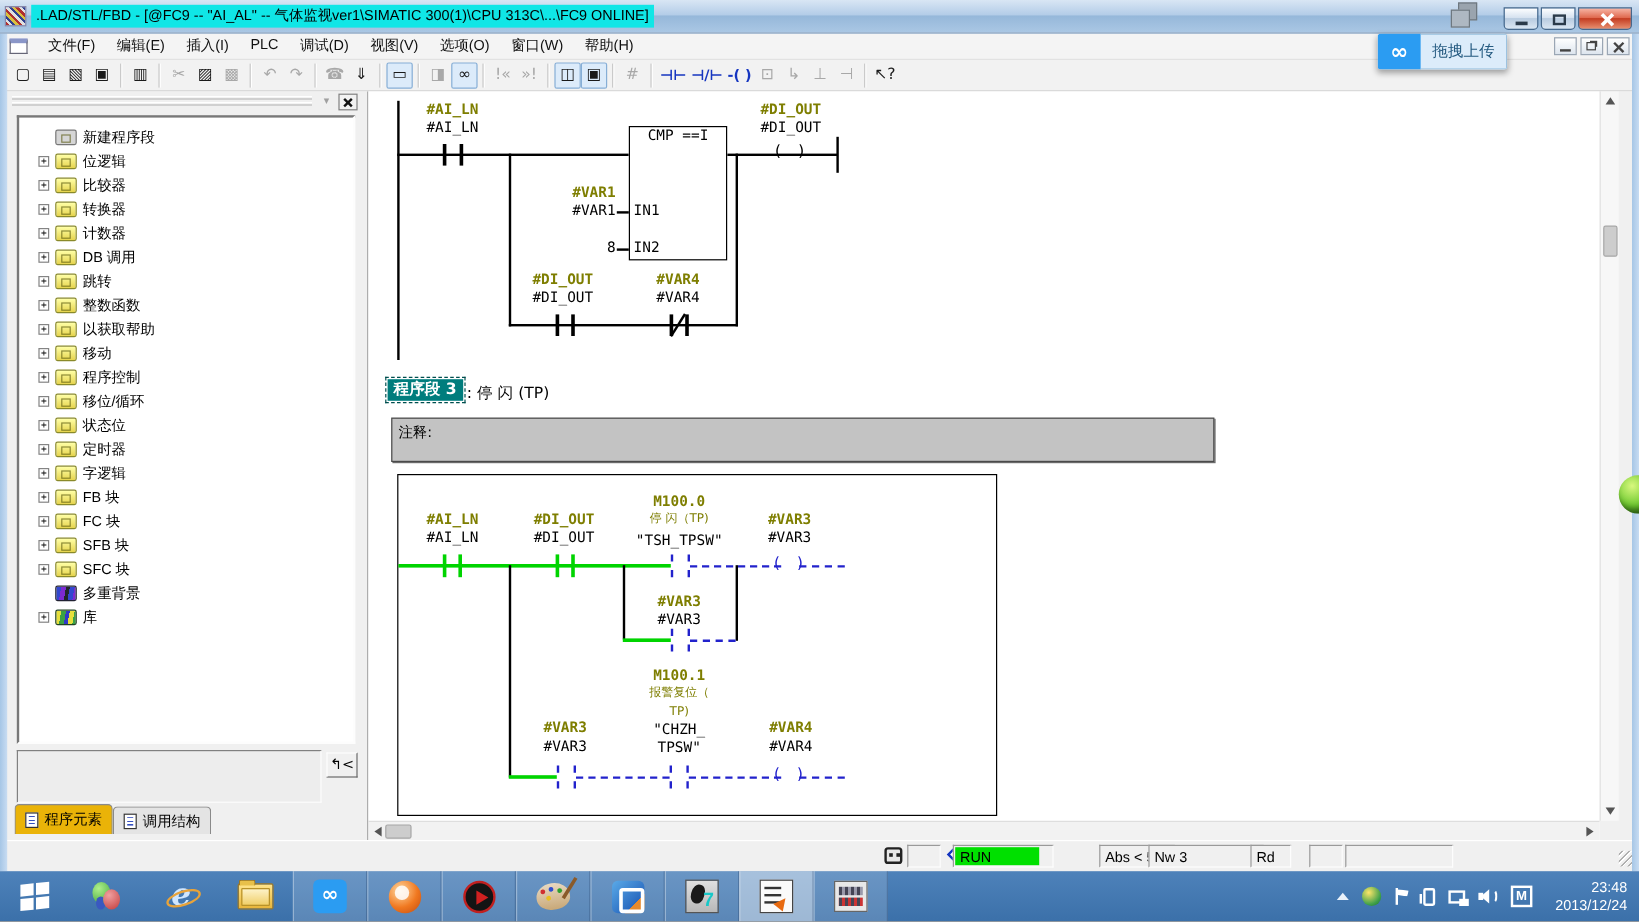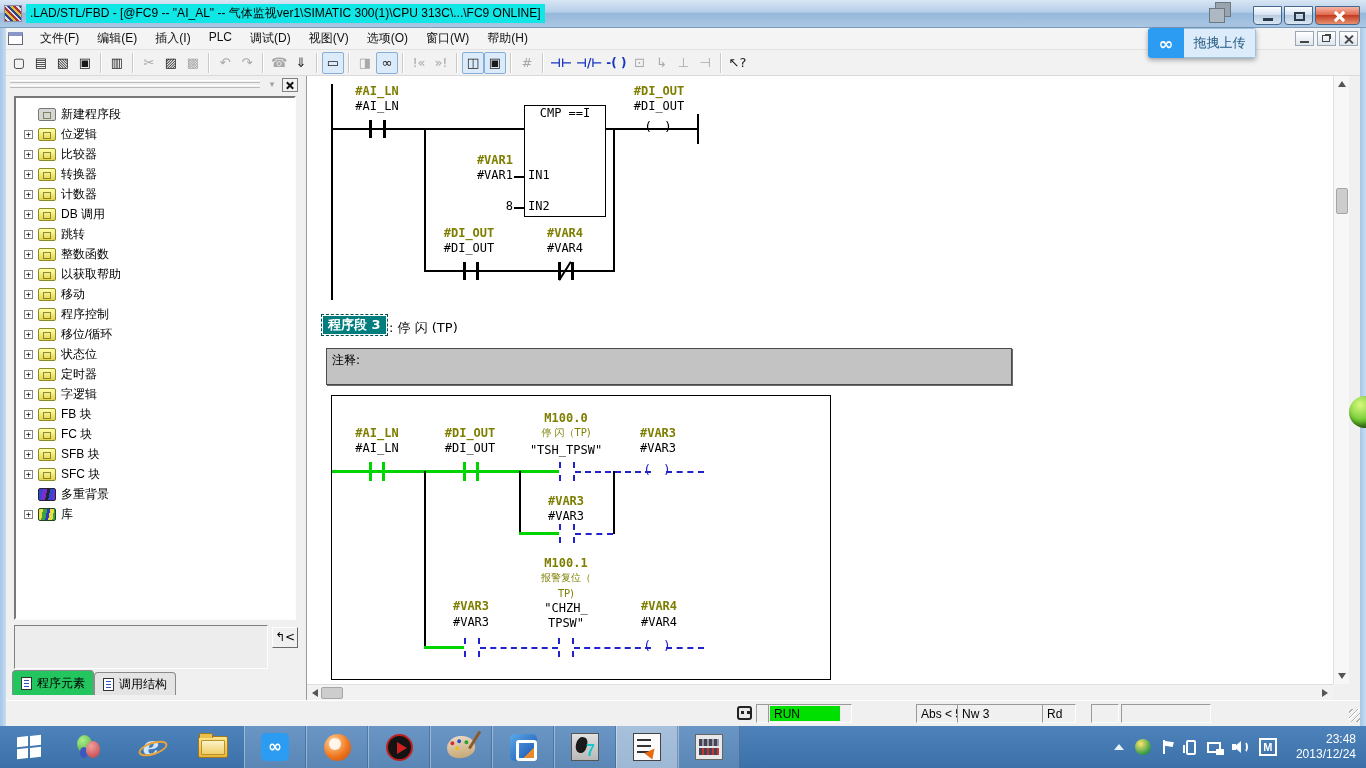--- a/index.html
+++ b/index.html
@@ -60,39 +60,39 @@
 
 
 .sidebar{position:absolute;left:8px;top:78px;width:294px;height:618px;z-index:5}
 .grip-line{position:absolute;left:2px;width:250px;height:3px;border-top:1px solid #fff;border-bottom:1px solid #bcbcbc}
 .sb-drop{position:absolute;left:256px;top:0;width:16px;height:14px;color:#a0a0a0;font-size:9px;line-height:13px;text-align:center}
 .sb-close{position:absolute;left:274px;top:0;width:16px;height:14px;border:1px solid #808080;background:#f2f2f2;position:absolute}
 .sb-close::before,.sb-close::after{content:"";position:absolute;left:6px;top:2px;width:2px;height:9px;background:#111}
 .sb-close::before{transform:rotate(45deg)}.sb-close::after{transform:rotate(-45deg)}
 .tree{position:absolute;left:6px;top:18px;width:282px;height:524px;background:#fff;
  border:2px solid;border-color:#787878 #fdfdfd #fdfdfd #787878;padding-top:6px;overflow:hidden}
-.trow{display:flex;align-items:center;height:20px;font-size:12px;gap:5px;padding-left:8px;color:#000}
+.trow{display:flex;align-items:center;height:20px;font-size:12px;gap:5px;padding-left:16px;color:#000}
 .texp{width:9px;height:9px;border:1px solid #848484;background:#fff;flex:none;
  font:8px/8px "DejaVu Sans Mono",monospace;text-align:center;color:#000}
 .texp.hide{visibility:hidden}
 .ti{flex:none;width:18px;height:13px;border:1px solid #8a8a2a;border-radius:2px;position:relative;
  background:linear-gradient(#ffffa6,#e6d44e)}
 .ti::after{content:"";position:absolute;left:4px;top:3px;right:4px;height:5px;border:1px solid #55550a;opacity:.65}
 .ti.plain{background:#d6d6d6;border-color:#777}
 .ti.books-blue{background:repeating-linear-gradient(100deg,#3347cf 0 4px,#7c2ad2 4px 8px,#20262c 8px 11px);border-color:#223}
 .ti.books-yellow{background:repeating-linear-gradient(100deg,#e6df3c 0 4px,#3aa244 4px 8px,#3038c8 8px 11px);border-color:#242}
 .ti.books-blue::after,.ti.books-yellow::after{display:none}
 .desc{position:absolute;left:6px;top:547px;width:254px;height:44px;background:#ededed;
  border:1px solid;border-color:#808080 #fdfdfd #fdfdfd #808080}
 .shrink{position:absolute;left:264px;top:549px;width:26px;height:21px;background:#f0f0f0;text-align:center;
  border:1px solid;border-color:#fdfdfd #6a6a6a #6a6a6a #fdfdfd;font:12px/19px "DejaVu Sans",sans-serif;color:#000}
 .tabs{position:absolute;left:4px;top:592px;display:flex;align-items:flex-end}
 .tab{height:23px;padding:3px 8px 2px;border:1px solid #8a8a8a;border-bottom:none;background:#e4e4e4;
  border-radius:4px 4px 0 0;display:flex;gap:5px;align-items:center;font-size:12px;color:#000}
-.tab.active{background:#22c55e;height:25px;position:relative;z-index:2}
+.tab.active{background:#eab308;height:25px;position:relative;z-index:2}
 .tabicon{width:11px;height:13px;border:1px solid #333;background:#fff;position:relative;flex:none}
 .tabicon::after{content:"";position:absolute;left:2px;top:2px;right:2px;bottom:2px;
  background:repeating-linear-gradient(#3550c0 0 1px,transparent 1px 3px)}
 
 
 .editor{position:absolute;left:306px;top:76px;width:1042px;height:624px;background:#fff;
  border-left:1px solid #9a9a9a;z-index:4}
 .canvas{position:absolute;left:0;top:0;width:1026px;height:608px;background:#fff;overflow:hidden}
 .hl{position:absolute;height:2px;background:#000}
 .vl{position:absolute;width:2px;background:#000}
@@ -541,21 +541,21 @@
       <span class="hthumb"></span>
       <span class="arr right"></span>
     </div>
     <div class="corner"></div>
   </div>
 
   <div class="statusbar">
     <span class="status-face"></span>
     <div class="sbox" style="left:756px;width:28px"></div>
     <span class="diamond"></span>
-    <div class="sbox" style="left:768px;width:84px;padding:4px">
+    <div class="sbox" style="left:794px;width:84px;padding:4px">
       <span class="rungreen"></span>
       <span class="runlbl">RUN</span>
     </div>
     <div class="sbox" style="left:916px;width:63px">Abs &lt; 5.2</div>
     <div class="sbox" style="left:957px;width:96px">Nw 3</div>
     <div class="sbox" style="left:1042px;width:34px">Rd</div>
     <div class="sbox" style="left:1091px;width:28px"></div>
     <div class="sbox" style="left:1121px;width:90px"></div>
     <span class="grip2"></span>
   </div>

